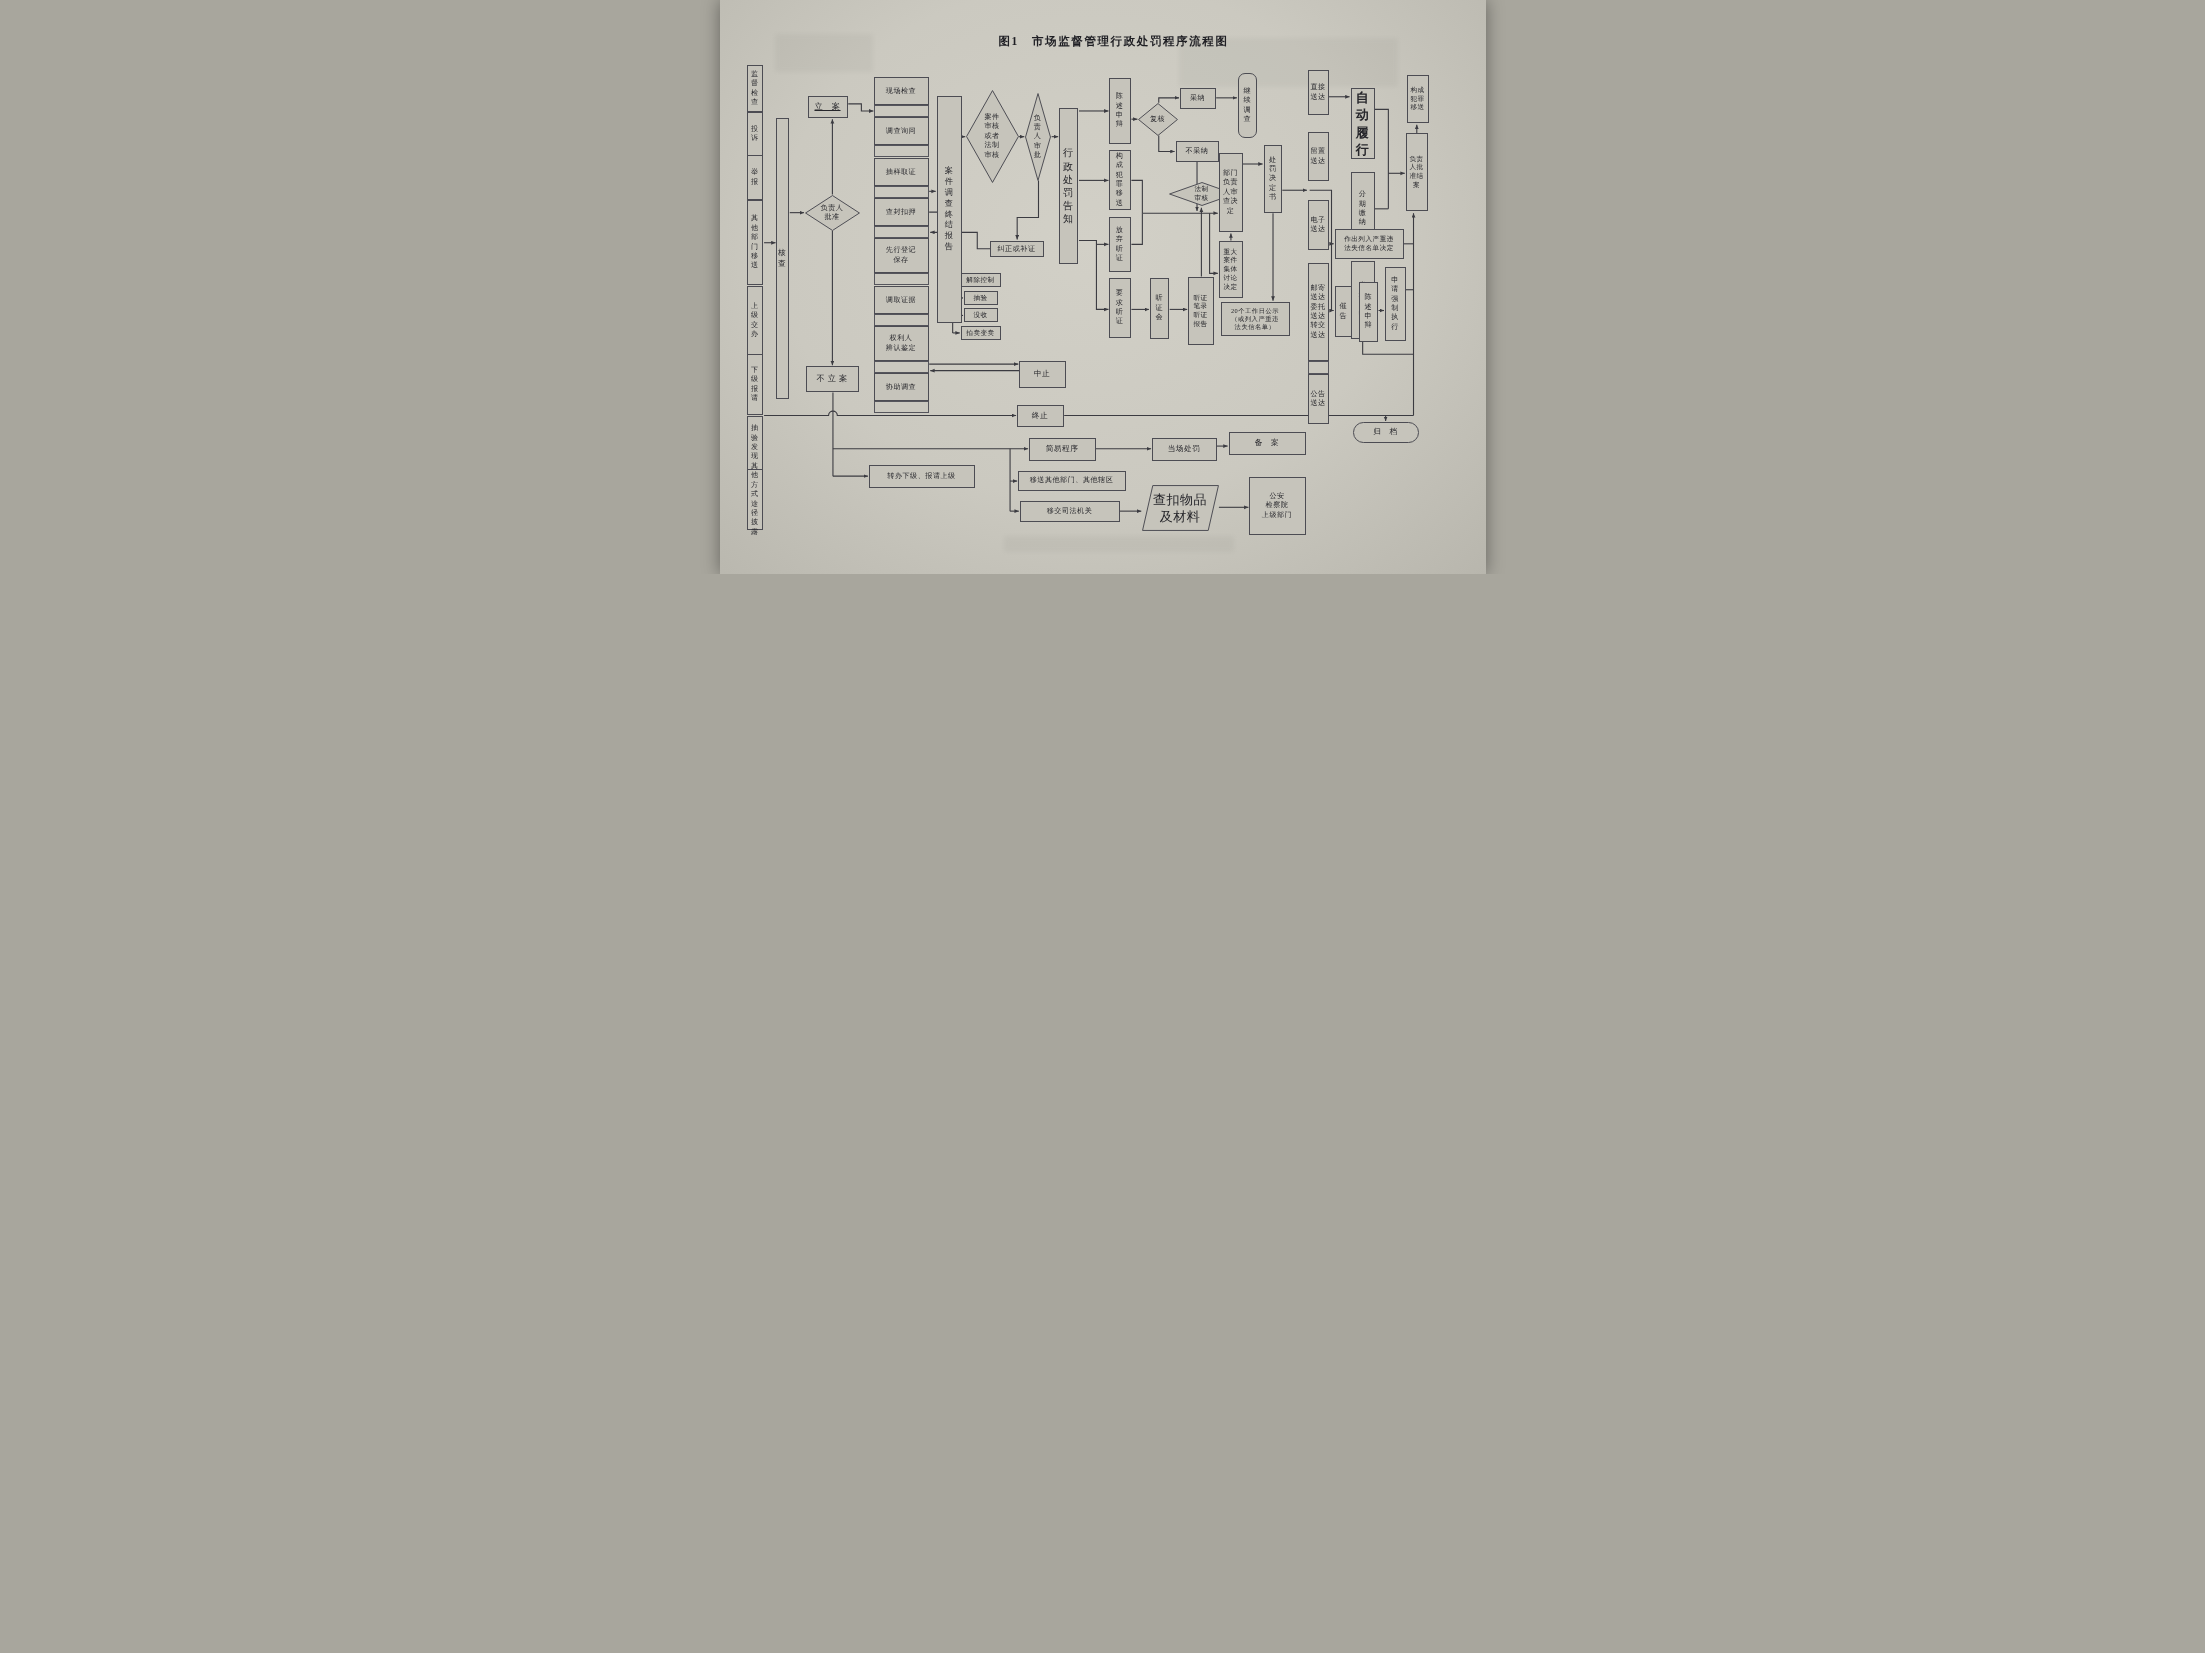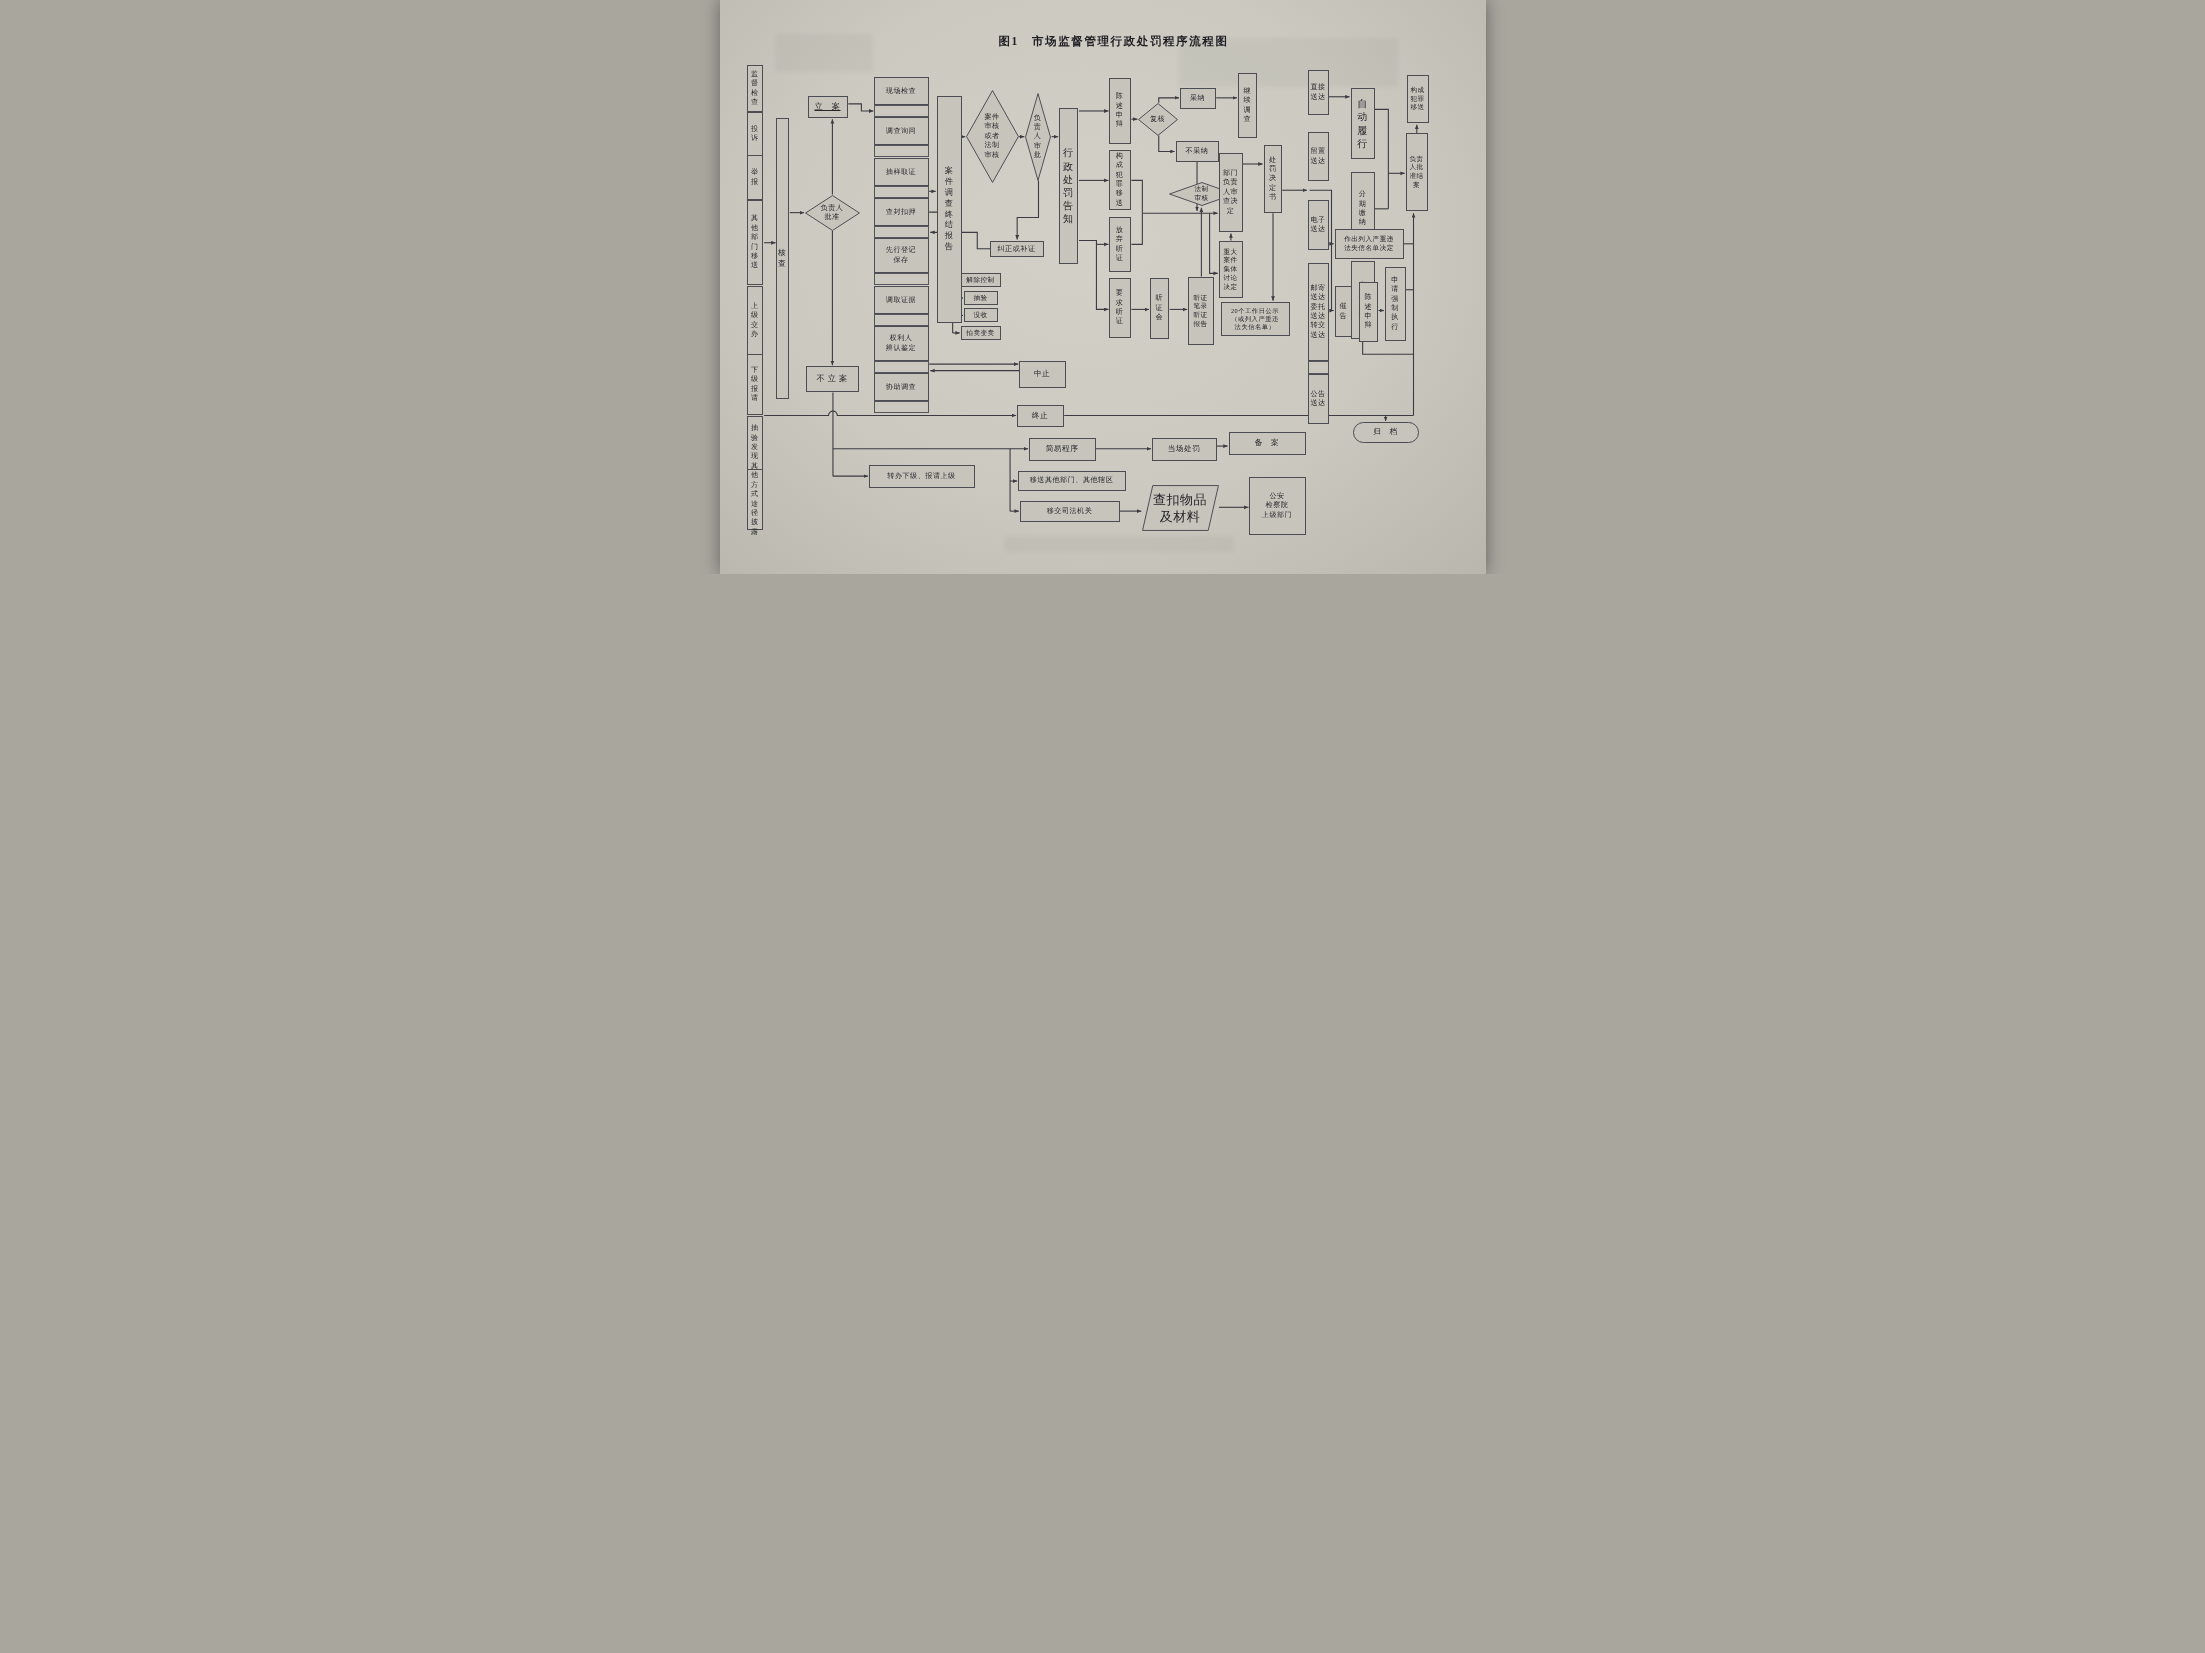--- a/index.html
+++ b/index.html
@@ -229,21 +229,21 @@
         <polygon points="37,1 73,30 37,59 1,30"></polygon>
       </svg>
       <span class="lbl" style="font-size: 7.1px; max-width: 2.3em;">复核</span>
     </div>
     <div class="node" style="left: 460px; top: 88px; width: 36px; height: 21px;">
       <span class="lbl" style="font-size: 7.1px;">采纳</span>
     </div>
     <div class="node" style="left: 456px; top: 141px; width: 43px; height: 21px;">
       <span class="lbl" style="font-size: 7.1px;">不采纳</span>
     </div>
-    <div class="node" style="left: 518px; top: 73px; width: 19.7px; height: 65px;">
+    <div class="node" style="left: 518px; top: 73px; width: 19.7px; height: 65px; border-radius: 7px;">
       <span class="lbl" style="font-size: 7.1px; max-width: 1.1em;">继续调查</span>
     </div>
     <div class="node" style="left: 430px; top: 278px; width: 19.7px; height: 61px;">
       <span class="lbl" style="font-size: 7.1px; max-width: 1.1em;">听证会</span>
     </div>
     <div class="node" style="left: 468px; top: 277px; width: 26px; height: 68px;">
       <span class="lbl" style="font-size: 6.6px; max-width: 2.2em;">听证笔录
 听证报告</span>
     </div>
     <div class="node noborder" style="left: 449px; top: 182px; width: 66px; height: 24px;">
@@ -283,21 +283,21 @@
     </div>
     <div class="node" style="left: 588px; top: 263px; width: 21px; height: 98px;">
       <span class="lbl" style="font-size: 7.1px; max-width: 2.2em;">邮寄送达
 委托送达
 转交送达</span>
     </div>
     <div class="node" style="left: 588px; top: 374px; width: 21px; height: 50px;">
       <span class="lbl" style="font-size: 7.1px; max-width: 2.2em;">公告送达</span>
     </div>
     <div class="node" style="left: 631px; top: 88px; width: 24px; height: 71px;">
-      <span class="lbl" style="font-size: 10px; max-width: 1.1em;">自动履行</span>
+      <span class="lbl" style="font-size: 13px; max-width: 1.1em; font-weight: bold;">自动履行</span>
     </div>
     <div class="node" style="left: 631px; top: 172px; width: 24px; height: 74px;">
       <span class="lbl" style="font-size: 7.1px; max-width: 1.1em;">分期缴纳</span>
     </div>
     <div class="node" style="left: 631px; top: 261px; width: 24px; height: 78px;">
       <span class="lbl" style="font-size: 7.1px; max-width: 1.1em;">当场收缴</span>
     </div>
     <div class="node" style="left: 615px; top: 229px; width: 69px; height: 29.5px;">
       <span class="lbl" style="font-size: 6.6px; max-width: 8em;">作出列入严重违
 法失信名单决定</span>

